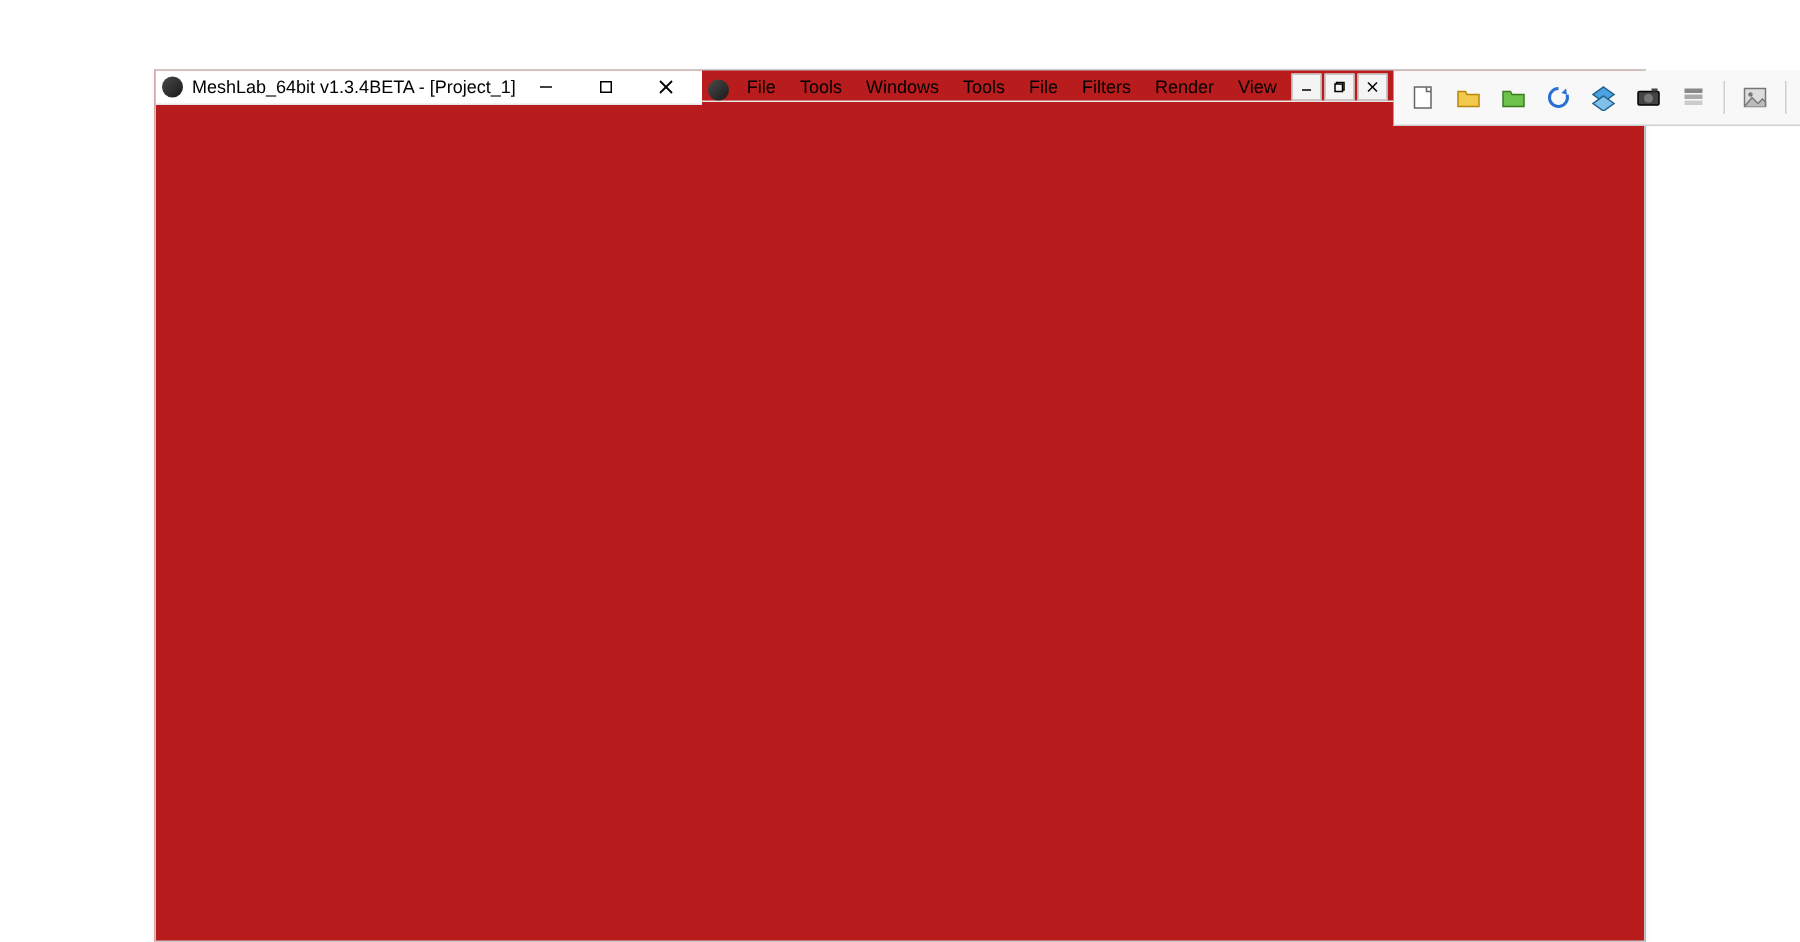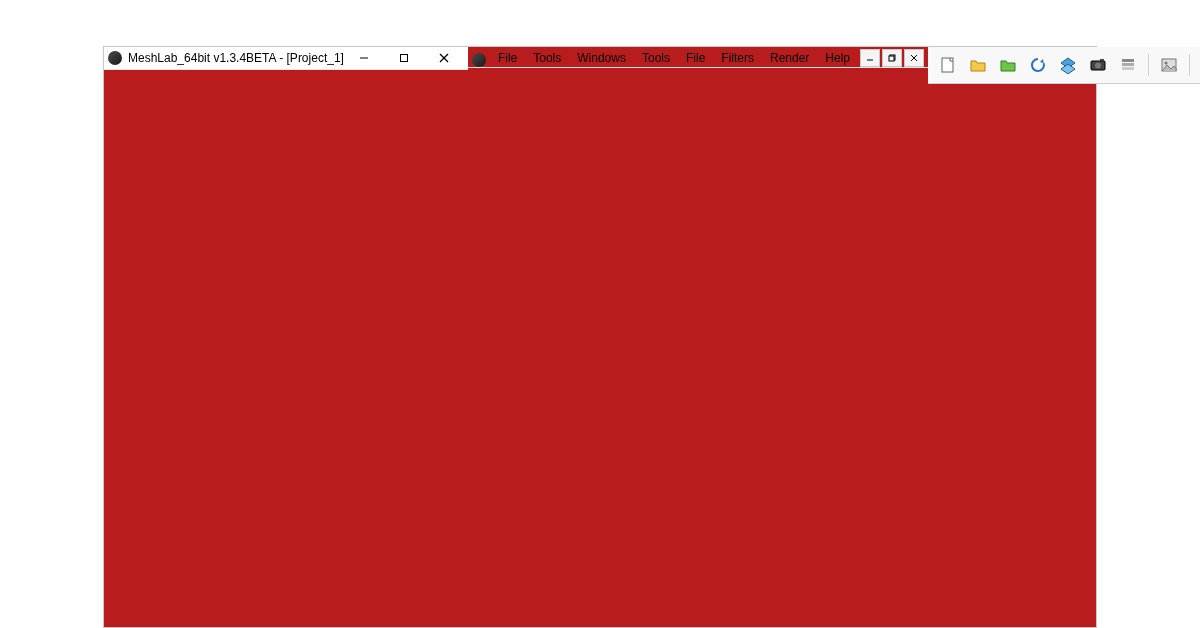--- a/index.html
+++ b/index.html
@@ -59,21 +59,21 @@
 
     <div class="menubar">
       <div class="app-icon"></div>
       <div class="menu-item">File</div>
       <div class="menu-item">Tools</div>
       <div class="menu-item">Windows</div>
       <div class="menu-item">Tools</div>
       <div class="menu-item">File</div>
       <div class="menu-item">Filters</div>
       <div class="menu-item">Render</div>
-      <div class="menu-item">Help</div>
+      <div class="menu-item">View</div>
       <div class="spacer"></div>
       <div class="mdi-btn">
         <svg width="8" height="8">
             <line x1="1" y1="6" x2="7" y2="6" stroke="#000"></line>
           </svg>
       </div>
       <div class="mdi-btn">
         <svg width="8" height="8">
             <rect x="2" y="1" width="5" height="5" fill="none" stroke="#000"></rect>
             <rect x="1" y="2" width="5" height="5" fill="#f4f4f4" stroke="#000"></rect>

